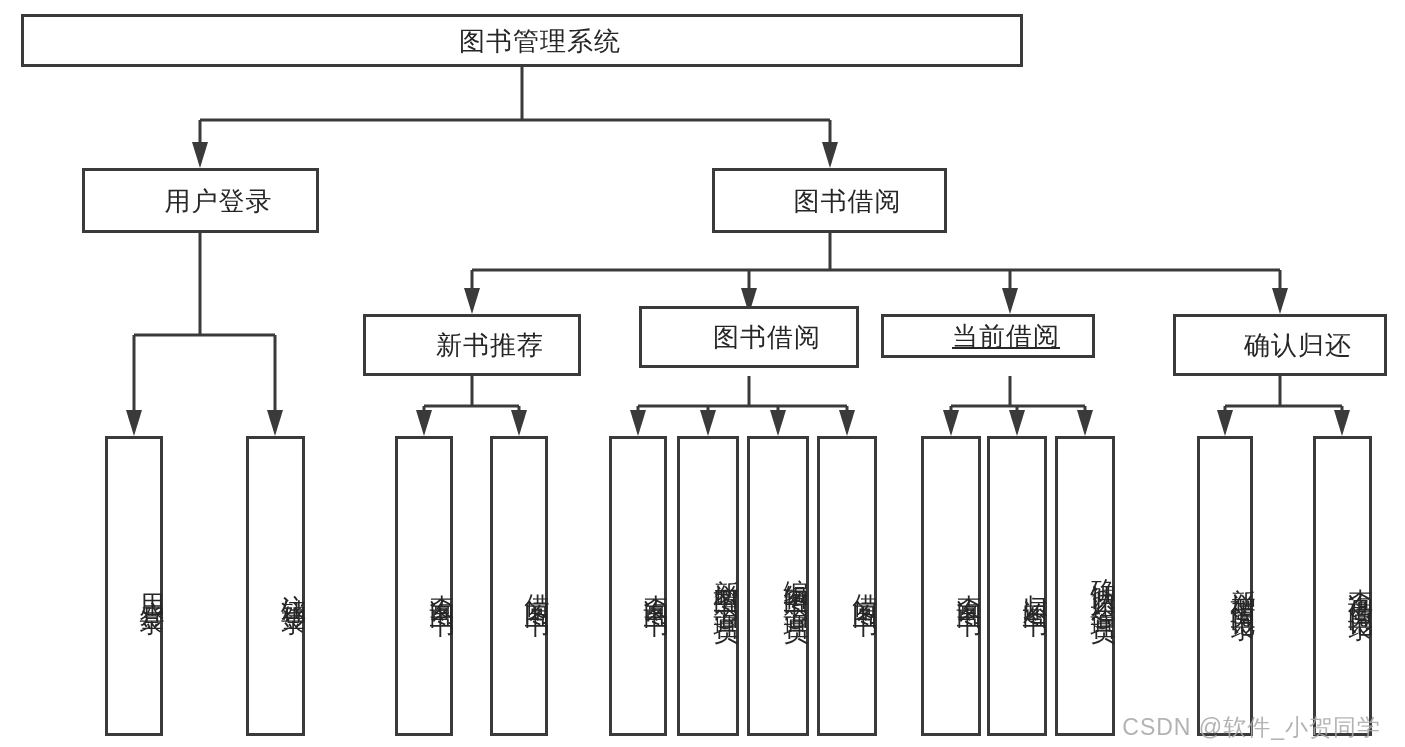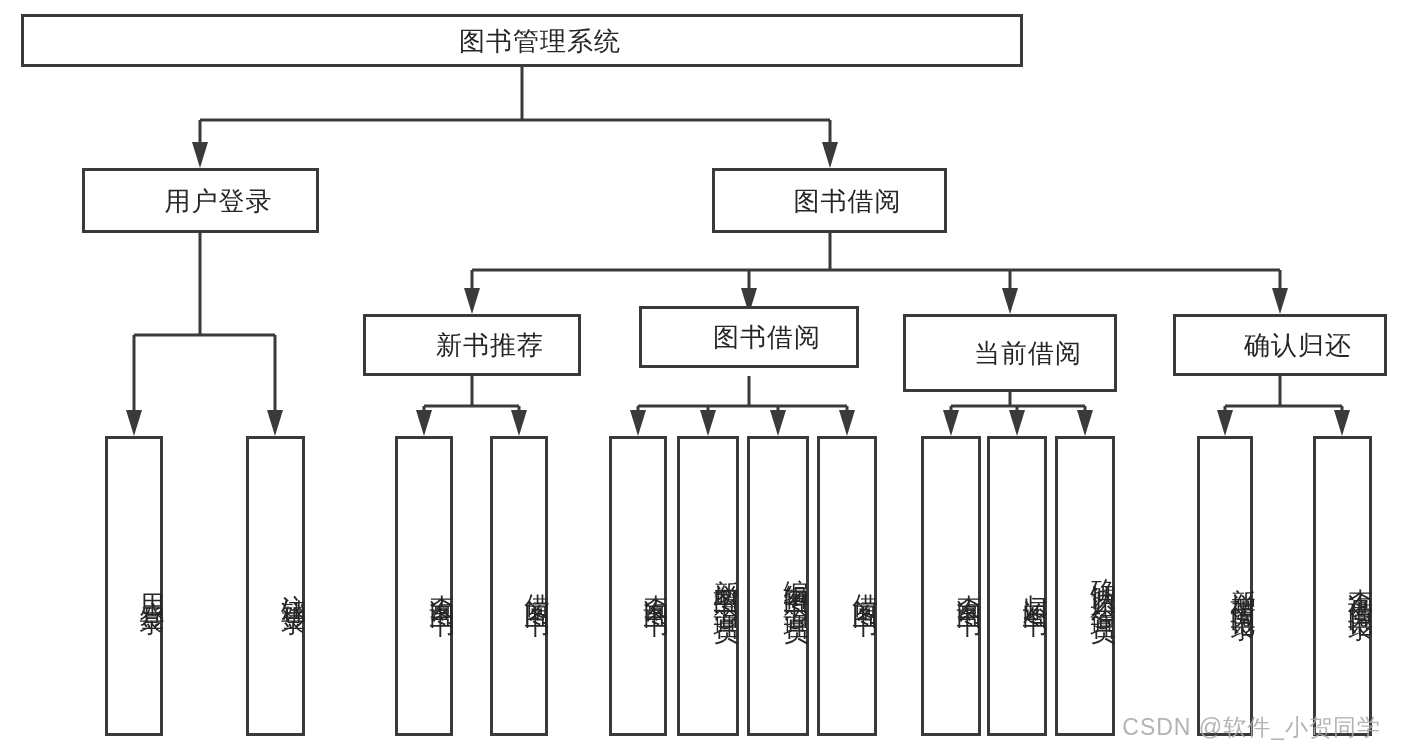--- a/index.html
+++ b/index.html
@@ -18,21 +18,21 @@
     font-size:25px;letter-spacing:6px;line-height:1;
   }
   
   .n-root{left:21px;top:14px;width:1002px;height:53px;}
   
   .n-user-login{left:82px;top:168px;width:237px;height:65px;}
   .n-book-mgmt{left:712px;top:168px;width:235px;height:65px;}
   
   .n-new-book-rec{left:363px;top:314px;width:218px;height:62px;}
   .n-book-borrow{left:639px;top:306px;width:220px;height:62px;}
-  .n-current-borrow{left:903px;top:314px;width:214px;height:78px;}
+  .n-current-borrow{left:881px;top:314px;width:214px;height:44px;text-decoration:underline;}
   .n-borrow-records{left:1173px;top:314px;width:214px;height:62px;}
   
   .leaf{top:436px;height:300px;}
   .n-leaf-user-login{left:105px;width:58px;}
   .n-leaf-logout{left:246px;width:59px;}
   .n-leaf-rec-query{left:395px;width:58px;}
   .n-leaf-rec-borrow{left:490px;width:58px;}
   .n-leaf-bor-query{left:609px;width:58px;}
   .n-leaf-bor-add{left:677px;width:62px;}
   .n-leaf-bor-edit{left:747px;width:62px;}

